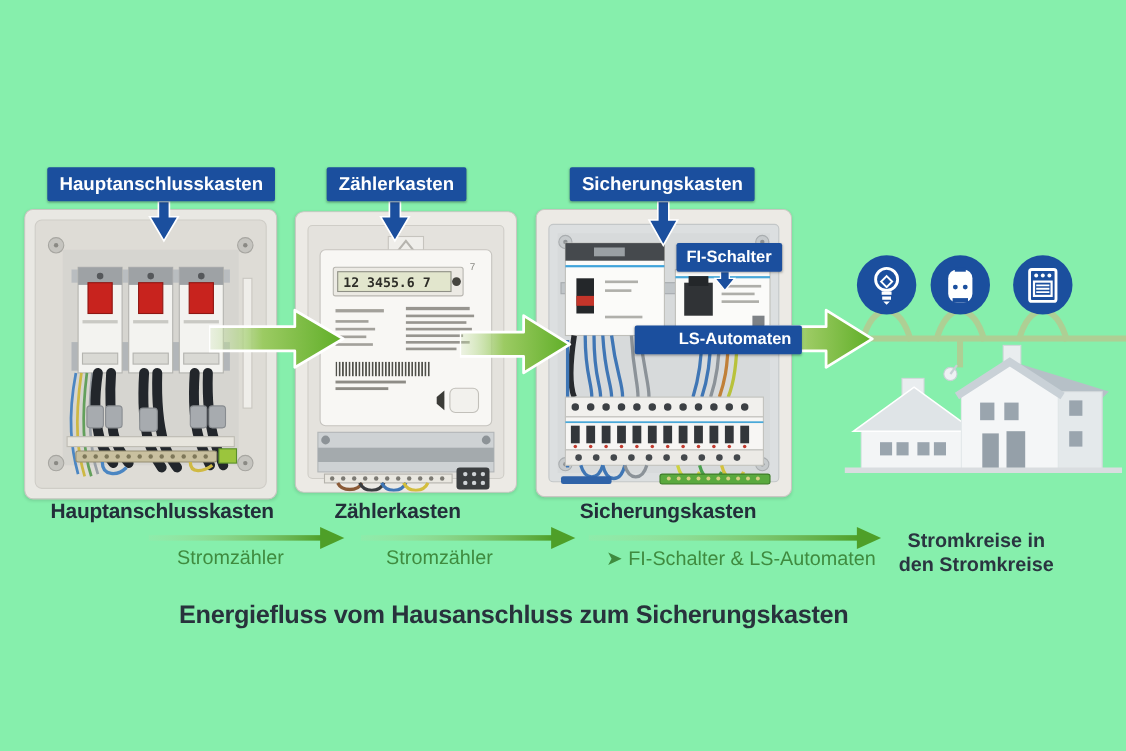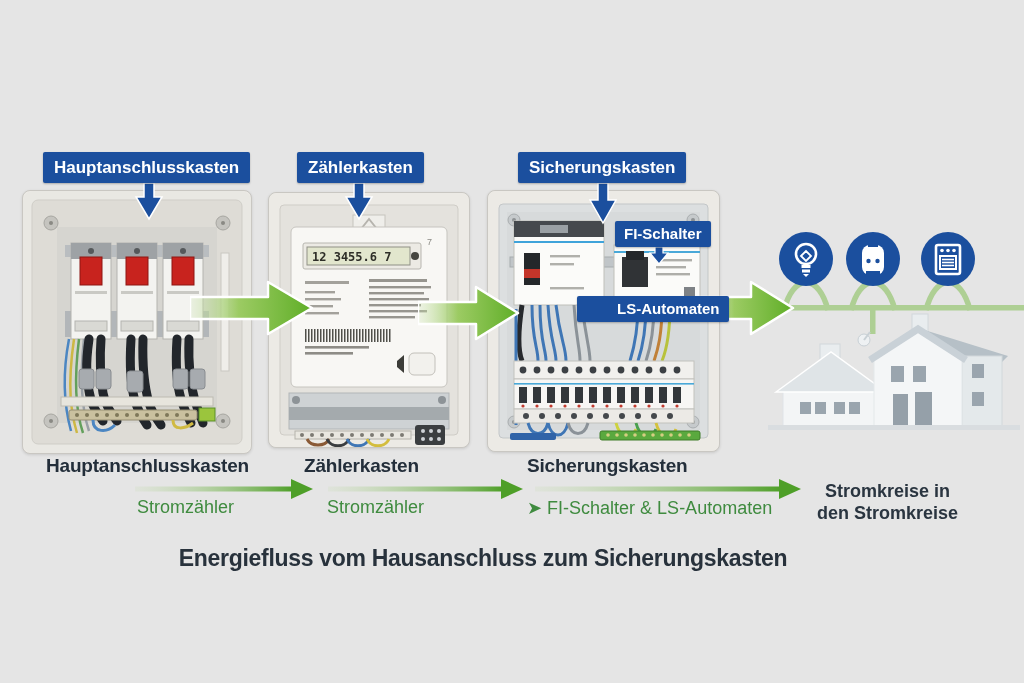--- a/index.html
+++ b/index.html
@@ -1,39 +1,39 @@
 <!DOCTYPE html>
 <html><head>
 <meta charset="utf-8">
 <style>
   html,body{margin:0;padding:0;background:#fff;}
-  #canvas{position:relative;width:1024px;height:683px;background:#e5e5e5;overflow:hidden;
+  #canvas{position:relative;width:1024px;height:683px;background:#86efac;overflow:hidden;
           font-family:"Liberation Sans", sans-serif;}
   .abs{position:absolute;}
   
   .blue-label{position:absolute;background:#1b4f9e;color:#ffffff;font-weight:bold;
               font-size:17px;line-height:21px;padding:5px 11px;border-radius:2px;
               box-shadow:0 1px 2px rgba(0,0,0,.25);z-index:6;white-space:nowrap;}
   .blue-label.small{font-size:15px;line-height:18px;padding:4px 9px;}
   .down-arrow{position:absolute;z-index:5;}
   
   .photo{position:absolute;border-radius:8px;background:#eceae5;border:1px solid #c9c7c2;
          box-shadow:0 1px 3px rgba(0,0,0,.12);z-index:1;overflow:hidden;}
   .photo svg{display:block;}
   
   .big-arrow{position:absolute;z-index:4;}
   
   .flow-title{position:absolute;font-size:19px;font-weight:bold;color:#232e3a;
               letter-spacing:-0.2px;white-space:nowrap;z-index:3;}
-  .flow-sub{position:absolute;font-size:18px;color:#3f8b3f;white-space:nowrap;z-index:3;}
+  .flow-sub{position:absolute;font-size:18px;color:#3f8b3f;white-space:nowrap;z-index:3;margin-left:24px;}
   .flow-arrow{position:absolute;z-index:2;}
   .dest-text{position:absolute;font-size:18px;font-weight:bold;color:#2a3540;
              text-align:center;line-height:22px;z-index:3;margin-top:36px;}
   .caption{position:absolute;left:0;top:544;width:934px;text-align:center;
-           font-size:23px;font-weight:bold;color:#28323c;letter-spacing:-0.3px;z-index:3;margin-left:16px;}
+           font-size:23px;font-weight:bold;color:#28323c;letter-spacing:-0.3px;z-index:3;}
 </style>
 </head>
 <body>
 
 <div id="canvas">
 
   <div class="blue-label" style="left:43px;top:152px;">Hauptanschlusskasten</div>
   <svg class="down-arrow" style="left:134px;top:183px;" width="30" height="38" viewBox="0 0 30 38">
     <polygon points="10,0 20,0 20,14 28,14 15,36 2,14 10,14" fill="#1b4f9e" stroke="#ffffff" stroke-width="1.5"></polygon>
   </svg>

